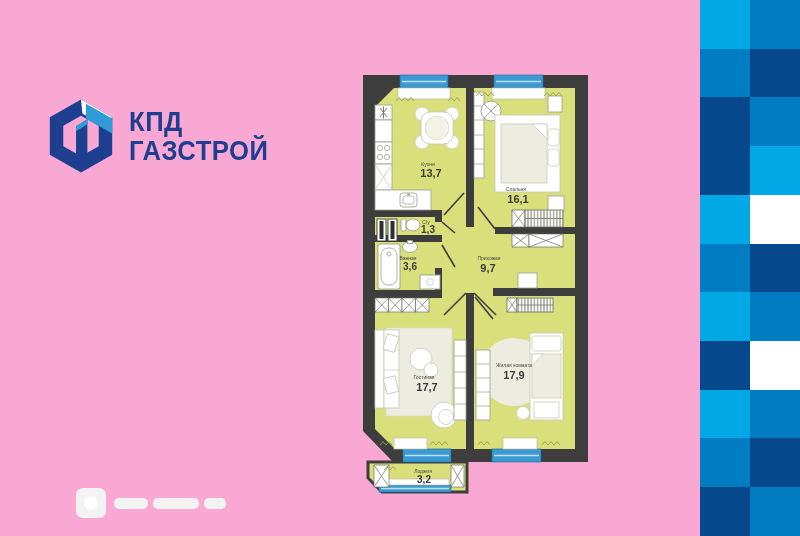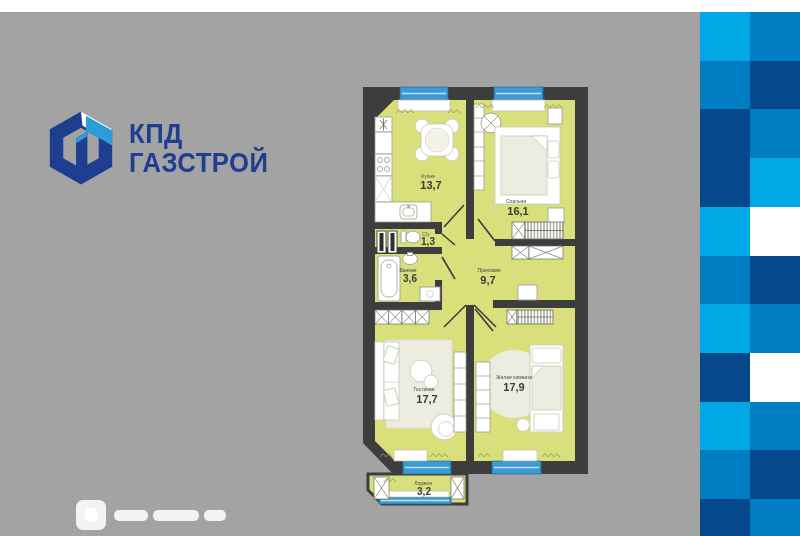--- a/index.html
+++ b/index.html
@@ -1,18 +1,18 @@
 <!DOCTYPE html>
 <html><head>
 <meta charset="utf-8">
 <style>
   html,body{margin:0;padding:0;}
   body{width:800px;height:536px;background:#ffffff;position:relative;overflow:hidden;
        font-family:"Liberation Sans",sans-serif;}
-  .page{position:absolute;inset:0;background:#a3a3a3;margin-top:12px;}
+  .page{position:absolute;inset:0;background:#f9a8d4;}
 
   
   .logo{position:absolute;left:44px;top:98px;display:flex;align-items:center;gap:11px;}
   .logo-icon{width:74px;height:78px;display:block;}
   .logo-text{display:flex;flex-direction:column;justify-content:center;}
   .logo-text div{
      color:#1e3e8f;font-weight:800;font-size:27px;line-height:29px;
      letter-spacing:.5px;transform:scaleX(.95);transform-origin:left center;
      font-family:"Liberation Sans",sans-serif;}
 

